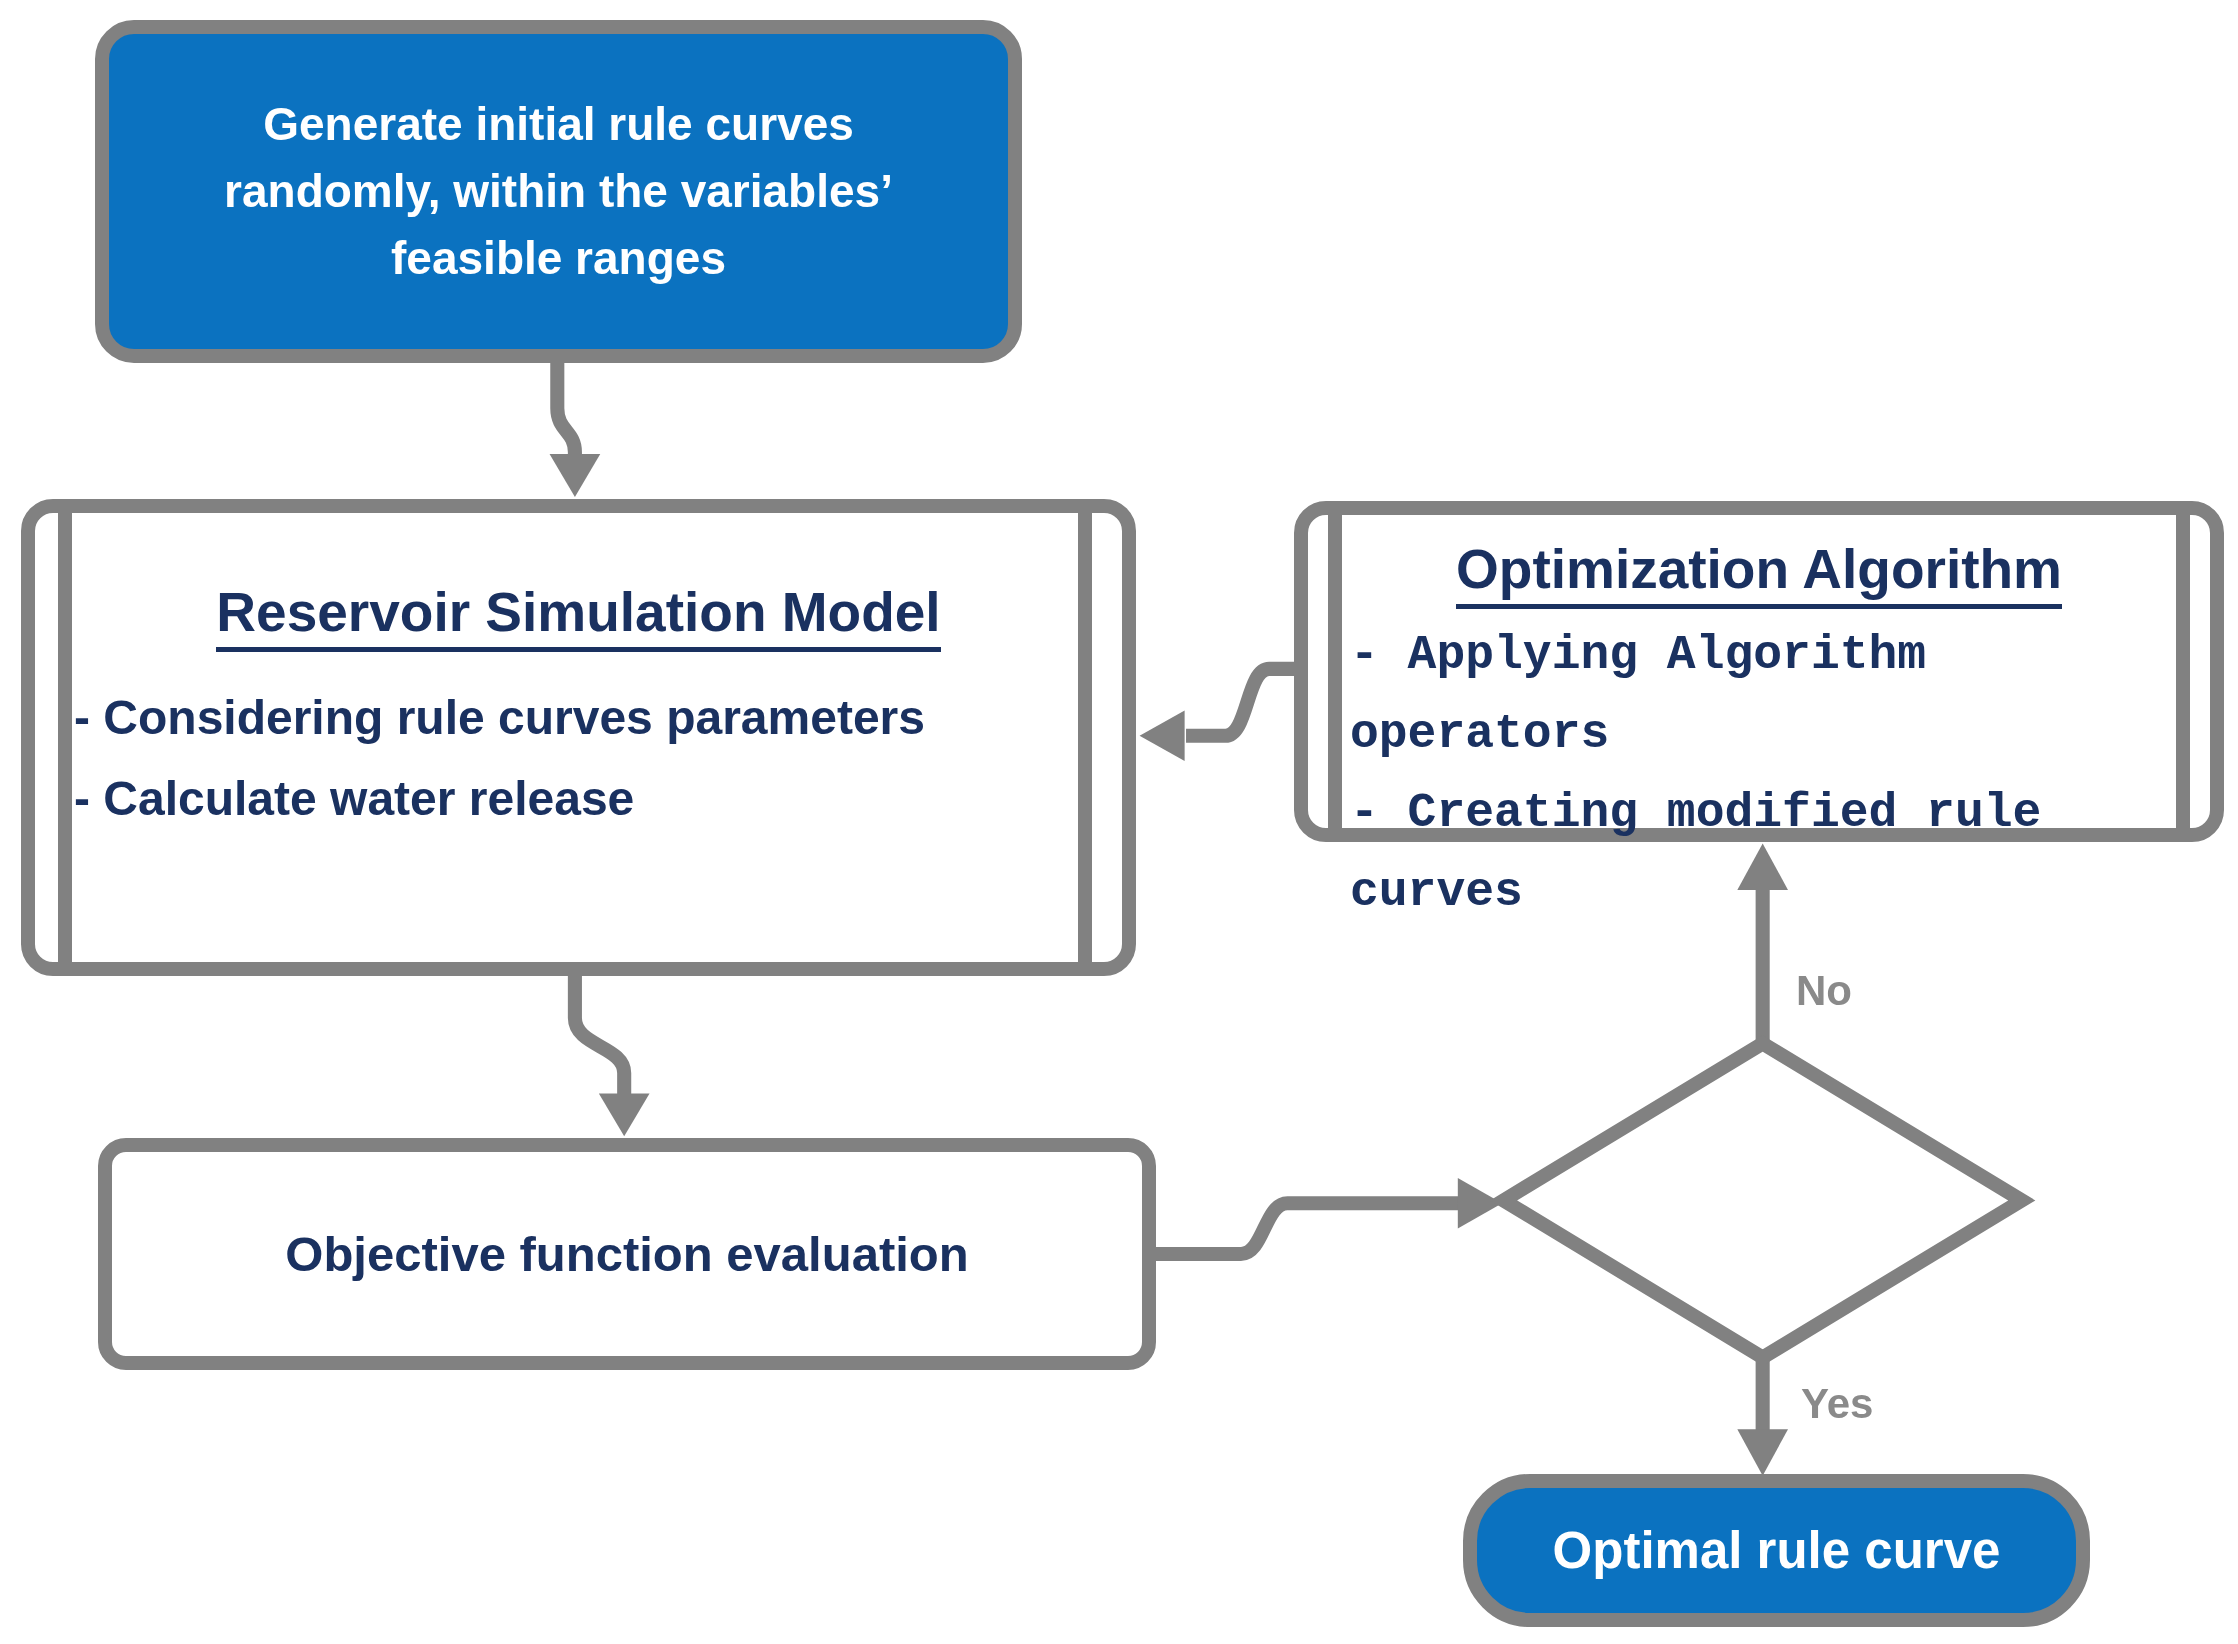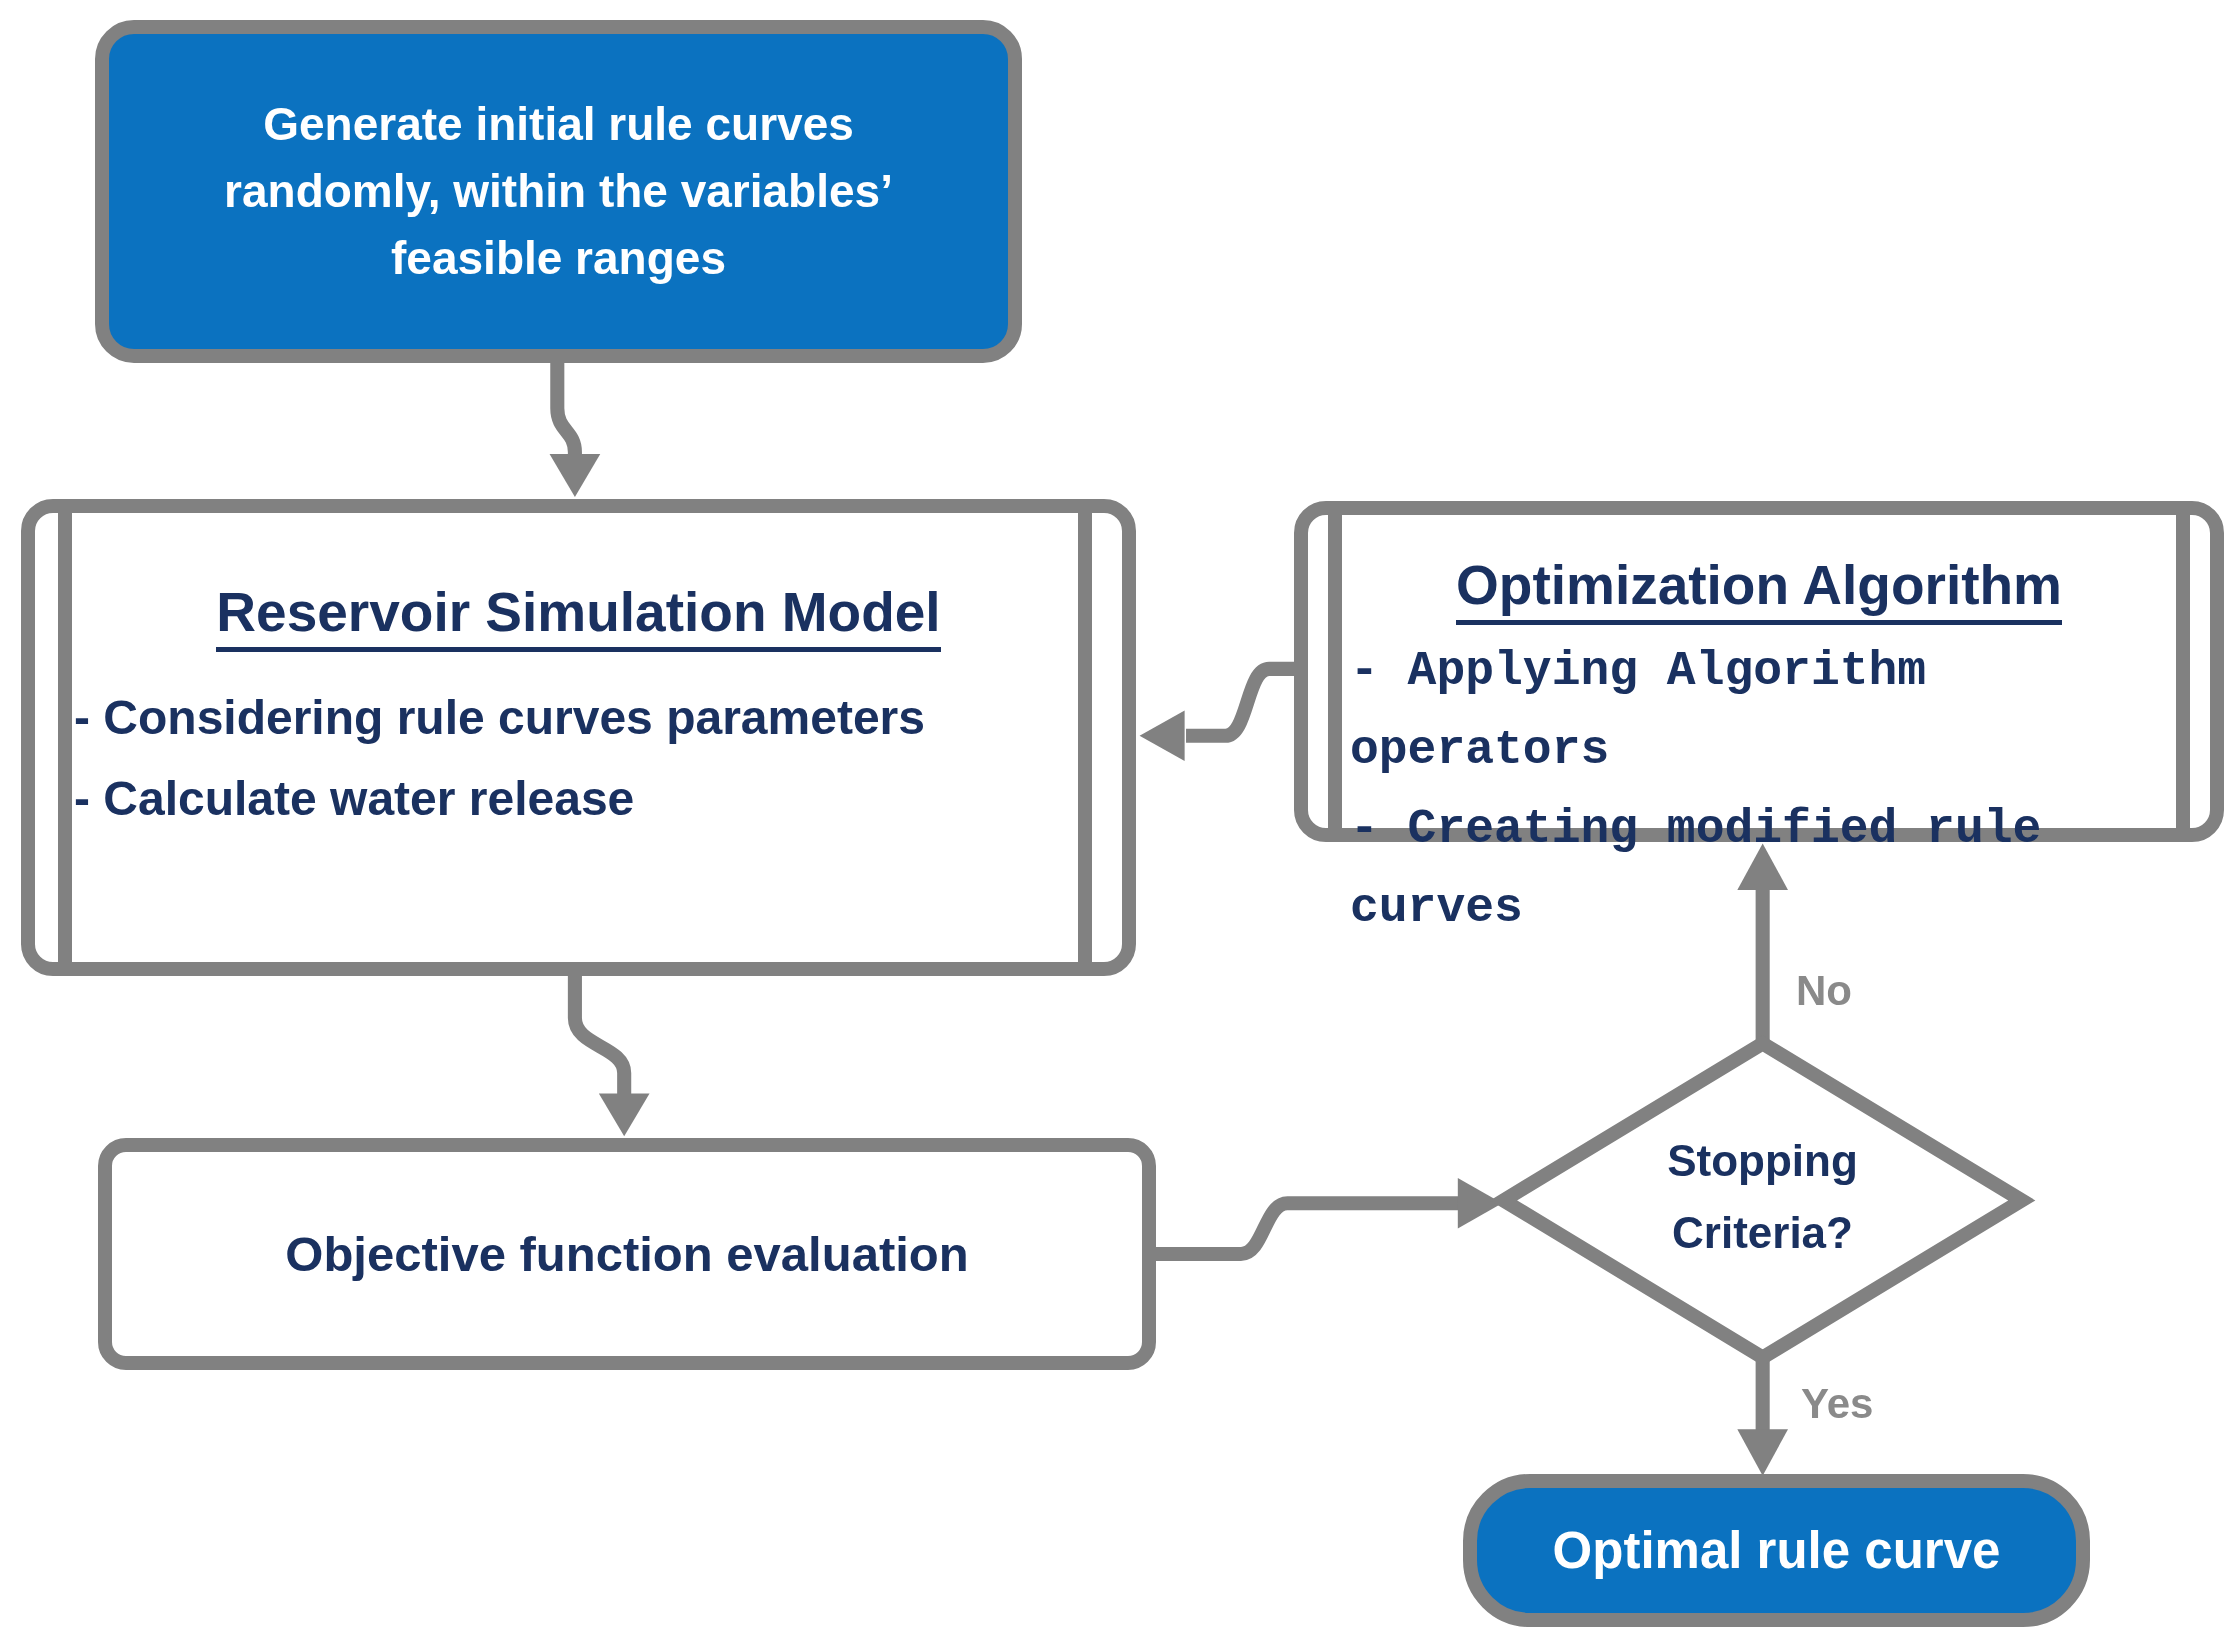--- a/index.html
+++ b/index.html
@@ -80,21 +80,21 @@
     line-height: 77px;
     color: #1a3160;
   }
   .proc-title .underlined {
     display: inline-block;
     border-bottom: 5.6px solid #1a3160;
     padding-bottom: 2.8px;
     line-height: 63px;
   }
   .reservoir-node .proc-title { margin-top: 61px; }
-  .optimization-node .proc-title { margin-top: 32px; }
+  .optimization-node .proc-title { margin-top: 16px; }
   .proc-list {
     list-style: none;
     margin: 0; padding: 0;
     color: #1a3160;
     font-size: 48px;
   }
   .reservoir-node .proc-list { margin-top: 25px; padding-left: 39px; }
   .reservoir-node .proc-list li { line-height: 81px; }
   .optimization-node .proc-list { margin-top: 7px; padding-left: 42px; font-family: Liberation Mono, monospace; }
   .optimization-node .proc-list li { line-height: 79px; }
@@ -186,24 +186,20 @@
     <ul class="proc-list">
       <li>- Applying Algorithm operators</li>
       <li>- Creating modified rule curves</li>
     </ul>
   </div>
 
   <div class="node white-node objective-node">
     <span>Objective function evaluation</span>
   </div>
 
-  <div class="decision-label">
-    <div>Stopping</div>
-    <div>Criteria?</div>
-  </div>
 
   <div class="edge-label no">No</div>
   <div class="edge-label yes">Yes</div>
 
   <div class="node blue-node optimal-node">
     <span>Optimal rule curve</span>
   </div>
 
 </div>
 

